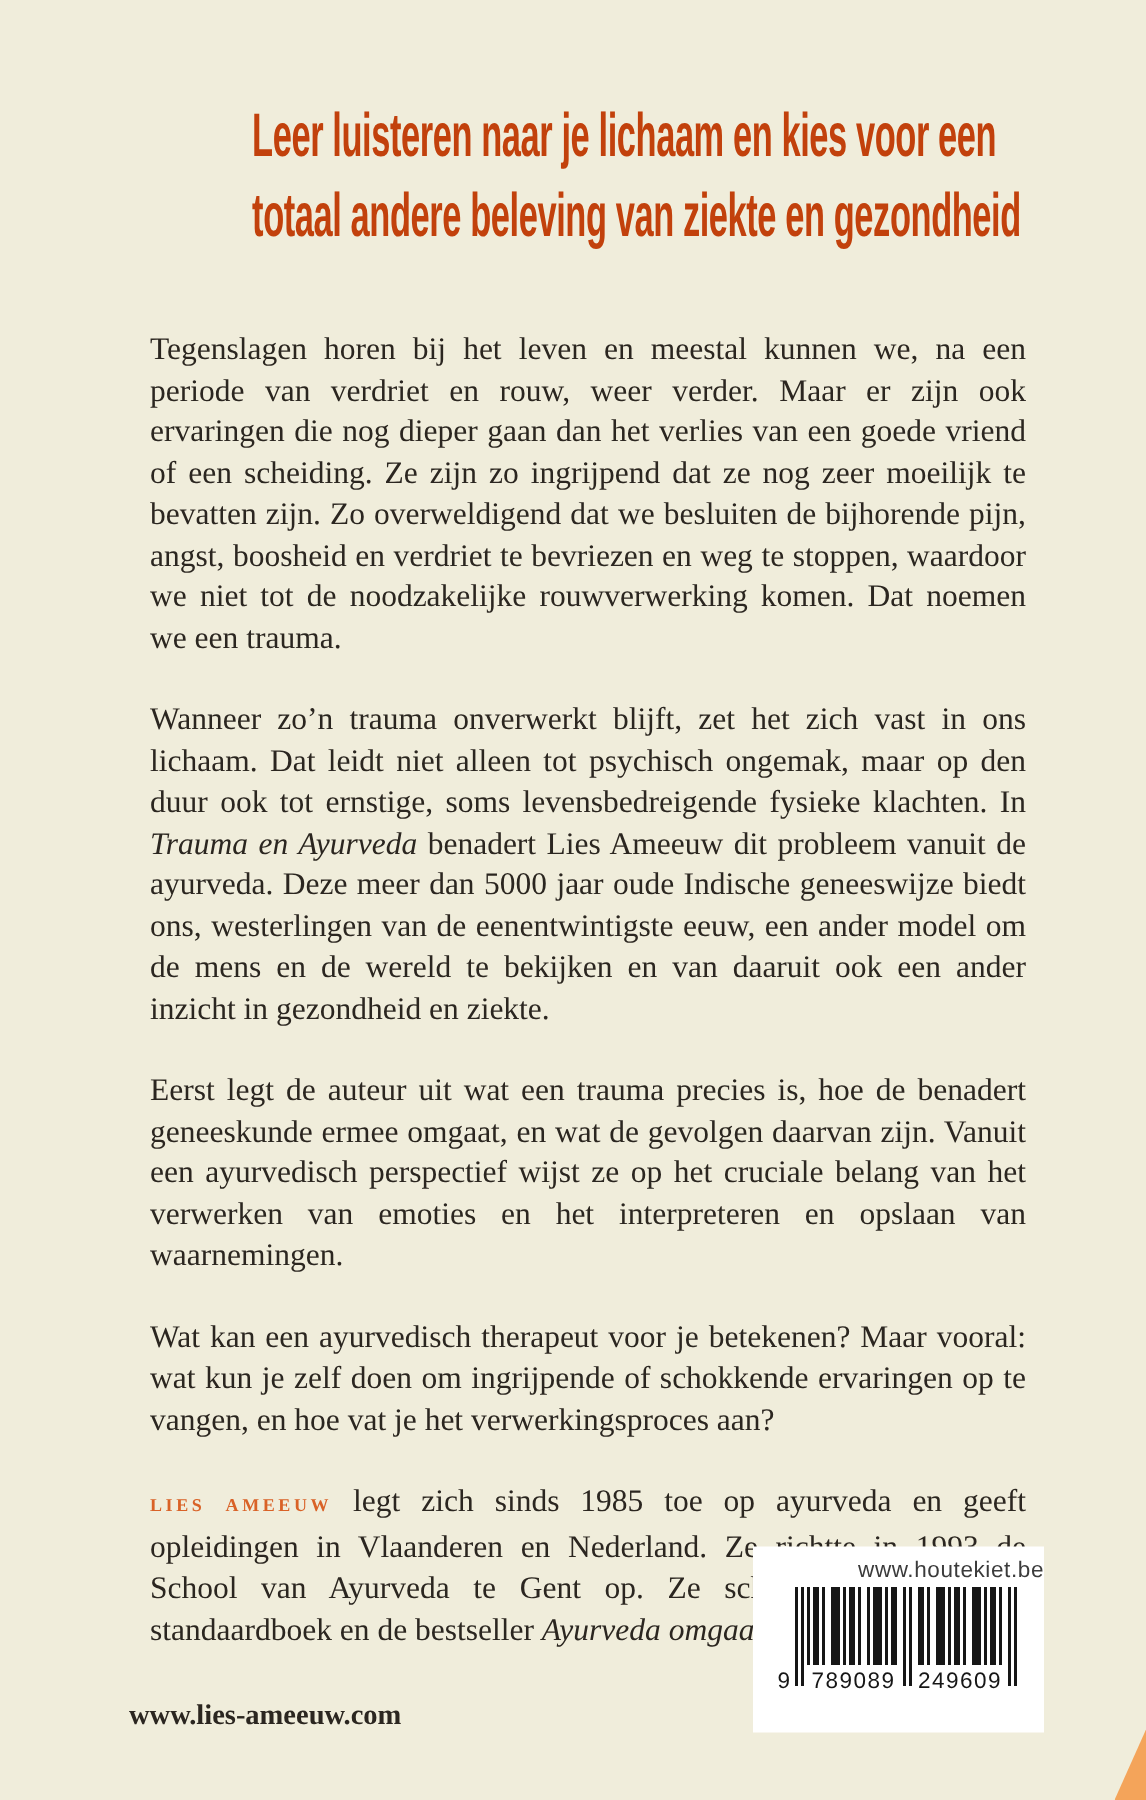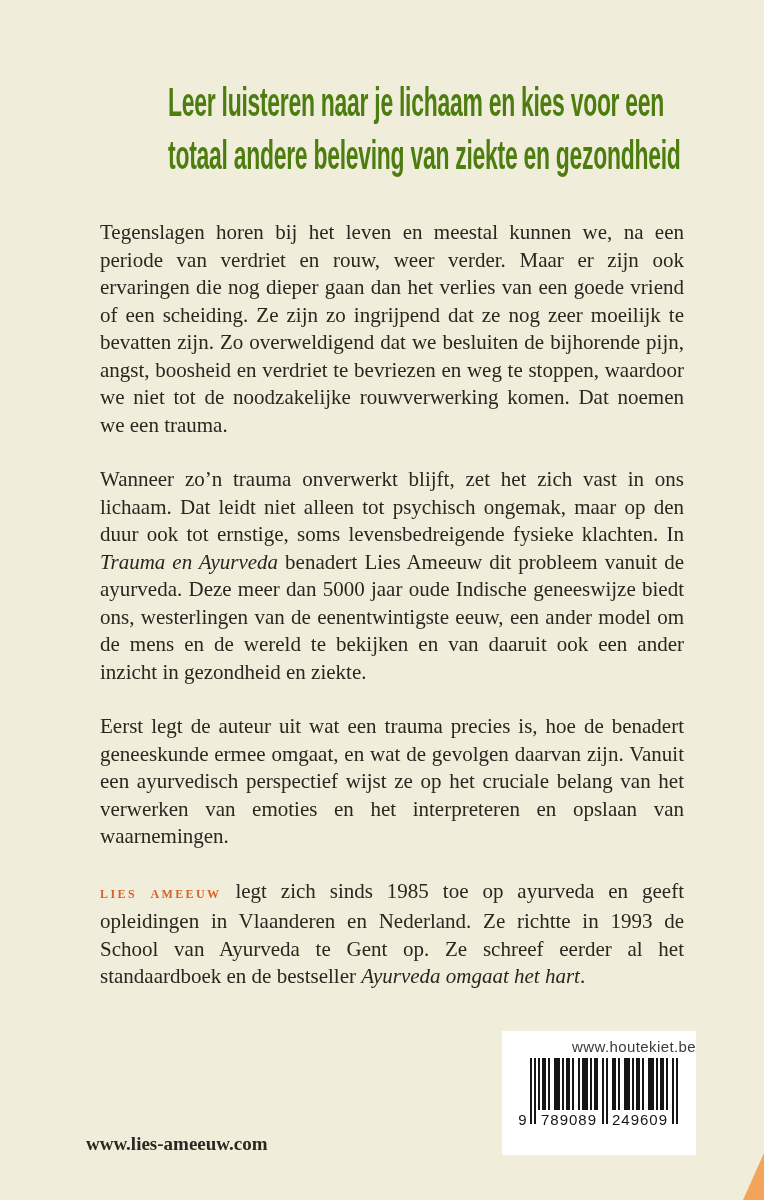--- a/index.html
+++ b/index.html
@@ -6,23 +6,23 @@
   .page {
     position: relative;
     width: 764px; height: 1200px;
     background: #f0eddb;
     overflow: hidden;
     font-family: "Liberation Serif", serif;
   }
 
   
   .headline {
-    position: absolute; top: 76px; left: 0; right: 0;
+    position: absolute; top: 64px; left: 0; right: 0;
     text-align: left;
-    color: #4d7c0f;
+    color: #c2410c;
   }
   .headline-line {
     font-family: "Liberation Sans", sans-serif;
     font-weight: 700;
     font-size: 41px;
     line-height: 53px;
     letter-spacing: -0.5px;
     white-space: nowrap;
     transform: scaleX(0.56);
     transform-origin: 50% 50%;
@@ -92,20 +92,21 @@
 
   <header class="headline">
     <div class="headline-line">Leer luisteren naar je lichaam en kies voor een</div>
     <div class="headline-line">totaal andere beleving van ziekte en gezondheid</div>
   </header>
 
   <main class="body-text">
       <p class="para"><span class="seg-normal">Tegenslagen horen bij het leven en meestal kunnen we, na een periode van verdriet en rouw, weer verder. Maar er zijn ook ervaringen die nog dieper gaan dan het verlies van een goede vriend of een scheiding. Ze zijn zo ingrijpend dat ze nog zeer moeilijk te bevatten zijn. Zo overweldigend dat we besluiten de bijhorende pijn, angst, boosheid en verdriet te bevriezen en weg te stoppen, waardoor we niet tot de noodzakelijke rouwverwerking komen. Dat noemen we een trauma.</span></p>
       <p class="para"><span class="seg-normal">Wanneer zo’n trauma onverwerkt blijft, zet het zich vast in ons lichaam. Dat leidt niet alleen tot psychisch ongemak, maar op den duur ook tot ernstige, soms levensbedreigende fysieke klachten. In </span><span class="seg-italic">Trauma en Ayurveda</span><span class="seg-normal"> benadert Lies Ameeuw dit probleem vanuit de ayurveda. Deze meer dan 5000 jaar oude Indische geneeswijze biedt ons, westerlingen van de eenentwintigste eeuw, een ander model om de mens en de wereld te bekijken en van daaruit ook een ander inzicht in gezondheid en ziekte.</span></p>
       <p class="para"><span class="seg-normal">Eerst legt de auteur uit wat een trauma precies is, hoe de benadert geneeskunde ermee omgaat, en wat de gevolgen daarvan zijn. Vanuit een ayurvedisch perspectief wijst ze op het cruciale belang van het verwerken van emoties en het interpreteren en opslaan van waarnemingen.</span></p>
+      <p class="para"><span class="seg-normal">Wat kan een ayurvedisch therapeut voor je betekenen? Maar vooral: wat kun je zelf doen om ingrijpende of schokkende ervaringen op te vangen, en hoe vat je het verwerkingsproces aan?</span></p>
       <p class="para"><span class="seg-author">LIES AMEEUW</span><span class="seg-normal"> legt zich sinds 1985 toe op ayurveda en geeft opleidingen in Vlaanderen en Nederland. Ze richtte in 1993 de School van Ayurveda te Gent op. Ze schreef eerder al het standaardboek en de bestseller </span><span class="seg-italic">Ayurveda omgaat het hart</span><span class="seg-normal">.</span></p>
     </main>
 
   <div class="footer-url">www.lies-ameeuw.com</div>
 
   <div class="barcode-box">
     <div class="publisher-url">www.houtekiet.be</div>
     <svg class="ean-svg" width="162" height="70" viewBox="0 0 162 70">
 
       <rect x="12" y="0" width="2" height="66"></rect>

